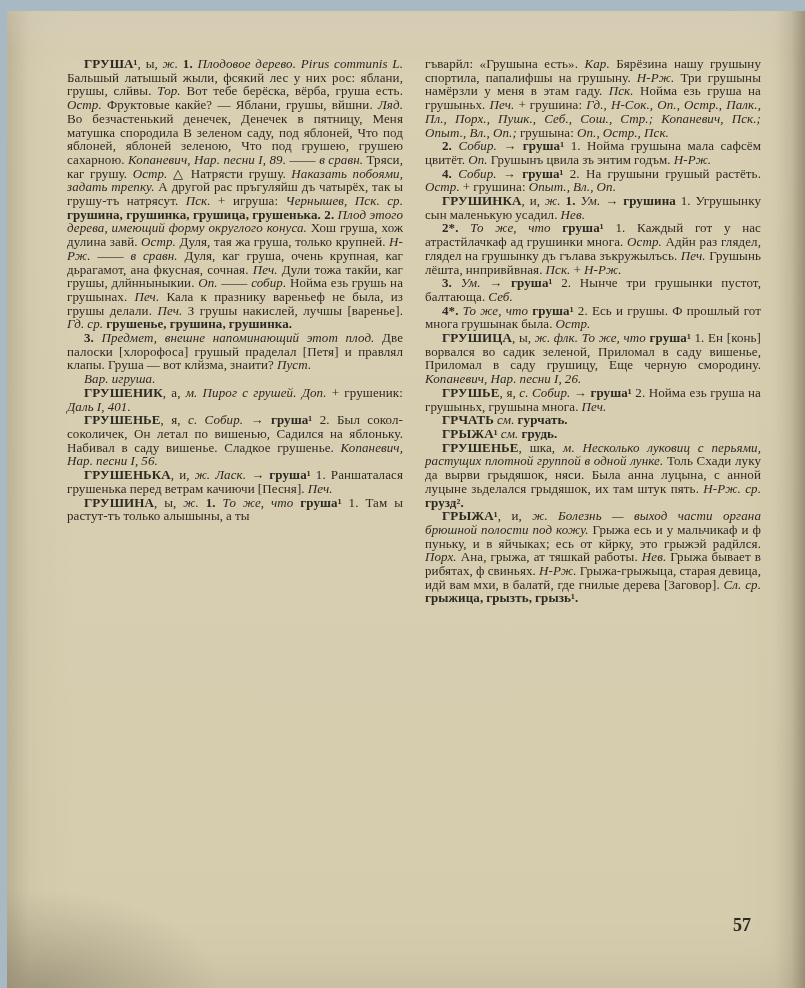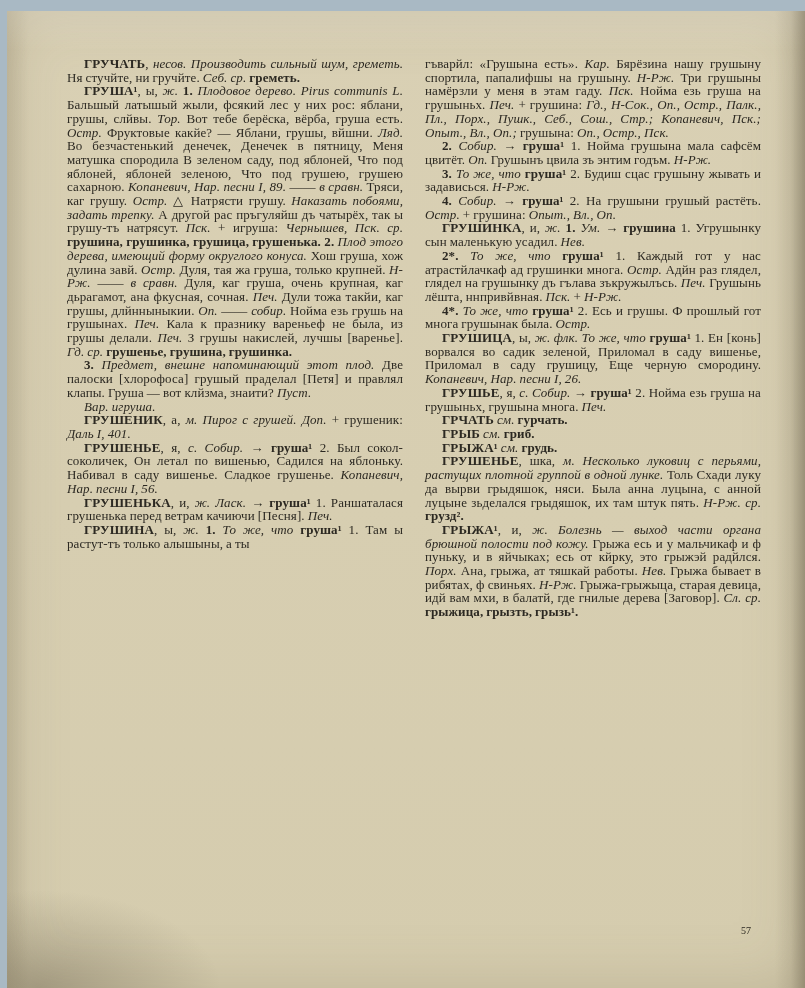--- a/index.html
+++ b/index.html
@@ -34,51 +34,49 @@
     letter-spacing:0.1px;
     word-spacing:-0.3px;
   }
   p.para.indent{text-indent:17px;}
   .b{font-weight:700;}
   .i{font-style:italic;}
   .n{font-style:normal;}
   .page-number{
     position:absolute;
     right:54px;bottom:52px;
-    font-size:10px;
-    font-weight:400;
+    font-size:18px;
+    font-weight:700;
     color:#2c2922;
   }
 </style>
 </head>
 <body>
 
 <div class="scan-page">
   <div class="content">
     <div class="col">
-        <p class="para indent"><span class="b">ГРУЧАТЬ</span><span class="n">, </span><span class="i">несов. Производить сильный шум, греметь. </span><span class="n">Ня стучйте, ни гручйте. </span><span class="i">Себ. ср. </span><span class="b">греметь.</span></p>
         <p class="para indent"><span class="b">ГРУША¹</span><span class="n">, ы, </span><span class="i">ж. </span><span class="b">1. </span><span class="i">Плодовое дерево. Pirus communis L. </span><span class="n">Бальшый латышый жыли, фсякий лес у них рос: яблани, грушы, слйвы. </span><span class="i">Тор. </span><span class="n">Вот тебе берёска, вёрба, груша есть. </span><span class="i">Остр. </span><span class="n">Фруктовые какйе? — Яблани, грушы, вйшни. </span><span class="i">Ляд. </span><span class="n">Во безчастенький денечек, Денечек в пятницу, Меня матушка спородила В зеленом саду, под яблоней, Что под яблоней, яблоней зеленою, Что под грушею, грушею сахарною. </span><span class="i">Копаневич, Нар. песни I, 89. </span><span class="n">—— </span><span class="i">в сравн. </span><span class="n">Тряси, каг грушу. </span><span class="i">Остр. </span><span class="n">△ Натрясти грушу. </span><span class="i">Наказать побоями, задать трепку. </span><span class="n">А другой рас пръгуляйш дъ чатырёх, так ы грушу-тъ натрясут. </span><span class="i">Пск. </span><span class="n">+ игруша: </span><span class="i">Чернышев, Пск. ср. </span><span class="b">грушина, грушинка, грушица, грушенька. </span><span class="b">2. </span><span class="i">Плод этого дерева, имеющий форму округлого конуса. </span><span class="n">Хош груша, хож дулина завй. </span><span class="i">Остр. </span><span class="n">Дуля, тая жа груша, только крупней. </span><span class="i">Н-Рж. </span><span class="n">—— </span><span class="i">в сравн. </span><span class="n">Дуля, каг груша, очень крупная, каг дьрагамот, ана фкусная, сочная. </span><span class="i">Печ. </span><span class="n">Дули тожа такйи, каг грушы, длйнныныкии. </span><span class="i">Оп. </span><span class="n">—— </span><span class="i">собир. </span><span class="n">Нойма езь грушь на грушынах. </span><span class="i">Печ. </span><span class="n">Кала к празнику вареньеф не была, из грушы делали. </span><span class="i">Печ. </span><span class="n">З грушы накислей, лучшы [варенье]. </span><span class="i">Гд. ср. </span><span class="b">грушенье, грушина, грушинка.</span></p>
         <p class="para indent"><span class="b">3. </span><span class="i">Предмет, внешне напоминающий этот плод. </span><span class="n">Две палоски [хлорофоса] грушый праделал [Петя] и правлял клапы. Груша — вот клйзма, знаити? </span><span class="i">Пуст.</span></p>
         <p class="para indent"><span class="i">Вар. игруша.</span></p>
         <p class="para indent"><span class="b">ГРУШЕНИК</span><span class="n">, а, </span><span class="i">м. Пирог с грушей. Доп. </span><span class="n">+ грушеник: </span><span class="i">Даль I, 401.</span></p>
         <p class="para indent"><span class="b">ГРУШЕНЬЕ</span><span class="n">, я, </span><span class="i">с. Собир. → </span><span class="b">груша¹ </span><span class="n">2. </span><span class="n">Был сокол-соколичек, Он летал по вишенью, Садился на яблоньку. Набивал в саду вишенье. Сладкое грушенье. </span><span class="i">Копаневич, Нар. песни I, 56.</span></p>
         <p class="para indent"><span class="b">ГРУШЕНЬКА</span><span class="n">, и, </span><span class="i">ж. Ласк. → </span><span class="b">груша¹ </span><span class="n">1. </span><span class="n">Раншаталася грушенька перед ветрам качиючи [Песня]. </span><span class="i">Печ.</span></p>
         <p class="para indent"><span class="b">ГРУШИНА</span><span class="n">, ы, </span><span class="i">ж. </span><span class="b">1. </span><span class="i">То же, что </span><span class="b">груша¹ </span><span class="n">1. Там ы растут-тъ только алышыны, а ты</span></p>
       </div>
     <div class="col">
         <p class="para"><span class="n">гъварйл: «Грушына есть». </span><span class="i">Кар. </span><span class="n">Бярёзина нашу грушыну спортила, папалифшы на грушыну. </span><span class="i">Н-Рж. </span><span class="n">Три грушыны намёрзли у меня в этам гаду. </span><span class="i">Пск. </span><span class="n">Нойма езь груша на грушыньх. </span><span class="i">Печ. </span><span class="n">+ грушина: </span><span class="i">Гд., Н-Сок., Оп., Остр., Палк., Пл., Порх., Пушк., Себ., Сош., Стр.; Копаневич, Пск.; Опыт., Вл., Оп.; </span><span class="n">грушына: </span><span class="i">Оп., Остр., Пск.</span></p>
         <p class="para indent"><span class="b">2. </span><span class="i">Собир. → </span><span class="b">груша¹ </span><span class="n">1. </span><span class="n">Нойма грушына мала сафсём цвитёт. </span><span class="i">Оп. </span><span class="n">Грушынъ цвила зъ энтим годъм. </span><span class="i">Н-Рж.</span></p>
-        <p class="para indent"><span class="b">3. </span><span class="i">То же, что </span><span class="b">груша¹ </span><span class="n">2. </span><span class="n">Будиш сцас грушыну жывать и задависься. </span><span class="i">Н-Рж.</span></p>
         <p class="para indent"><span class="b">4. </span><span class="i">Собир. → </span><span class="b">груша¹ </span><span class="n">2. </span><span class="n">На грушыни грушый растёть. </span><span class="i">Остр. </span><span class="n">+ грушина: </span><span class="i">Опыт., Вл., Оп.</span></p>
         <p class="para indent"><span class="b">ГРУШИНКА</span><span class="n">, и, </span><span class="i">ж. </span><span class="b">1. </span><span class="i">Ум. → </span><span class="b">грушина </span><span class="n">1. Угрушынку сын маленькую усадил. </span><span class="i">Нев.</span></p>
         <p class="para indent"><span class="b">2*. </span><span class="i">То же, что </span><span class="b">груша¹ </span><span class="n">1. </span><span class="n">Каждый гот у нас атрастйлачкаф ад грушинки многа. </span><span class="i">Остр. </span><span class="n">Адйн раз глядел, глядел на грушынку дъ гълава зъкружылъсь. </span><span class="i">Печ. </span><span class="n">Грушынь лёшта, ннпривйвная. </span><span class="i">Пск. </span><span class="n">+ </span><span class="i">Н-Рж.</span></p>
+        <p class="para indent"><span class="b">3. </span><span class="i">Ум. → </span><span class="b">груша¹ </span><span class="n">2. </span><span class="n">Нынче три грушынки пустот, балтающа. </span><span class="i">Себ.</span></p>
         <p class="para indent"><span class="b">4*. </span><span class="i">То же, что </span><span class="b">груша¹ </span><span class="n">2. </span><span class="n">Есь и грушы. Ф прошлый гот многа грушынак была. </span><span class="i">Остр.</span></p>
         <p class="para indent"><span class="b">ГРУШИЦА</span><span class="n">, ы, </span><span class="i">ж. флк. То же, что </span><span class="b">груша¹ </span><span class="n">1. </span><span class="n">Ен [конь] ворвался во садик зеленой, Приломал в саду вишенье, Приломал в саду грушицу, Еще черную смородину. </span><span class="i">Копаневич, Нар. песни I, 26.</span></p>
         <p class="para indent"><span class="b">ГРУШЬЕ</span><span class="n">, я, </span><span class="i">с. Собир. → </span><span class="b">груша¹ </span><span class="n">2. </span><span class="n">Нойма езь груша на грушыньх, грушына многа. </span><span class="i">Печ.</span></p>
         <p class="para indent"><span class="b">ГРЧАТЬ </span><span class="i">см. </span><span class="b">гурчать.</span></p>
-        <p class="para indent"><span class="b">ГРЫБ </span><span class="i">см. </span><span class="b">гриб.</span></p>
         <p class="para indent"><span class="b">ГРЫЖА¹ </span><span class="i">см. </span><span class="b">грудь.</span></p>
         <p class="para indent"><span class="b">ГРУШЕНЬЕ</span><span class="n">, шка, </span><span class="i">м. Несколько луковиц с перьями, растущих плотной группой в одной лунке. </span><span class="n">Толь Схади луку да вырви грыдяшок, няси. Была анна луцына, с анной луцыне зьделался грыдяшок, их там штук пять. </span><span class="i">Н-Рж. ср. </span><span class="b">грузд².</span></p>
         <p class="para indent"><span class="b">ГРЫЖА¹</span><span class="n">, и, </span><span class="i">ж. Болезнь — выход части органа брюшной полости под кожу. </span><span class="n">Грыжа есь и у мальчикаф и ф пуньку, и в яйчыках; есь от кйрку, это грыжэй радйлся. </span><span class="i">Порх. </span><span class="n">Ана, грыжа, ат тяшкай работы. </span><span class="i">Нев. </span><span class="n">Грыжа бывает в рибятах, ф свиньях. </span><span class="i">Н-Рж. </span><span class="n">Грыжа-грыжыца, старая девица, идй вам мхи, в балатй, где гнилые дерева [Заговор]. </span><span class="i">Сл. ср. </span><span class="b">грыжица, грызть, грызь¹.</span></p>
       </div>
   </div>
   <div class="page-number">57</div>
 </div>
 
 </body></html>

